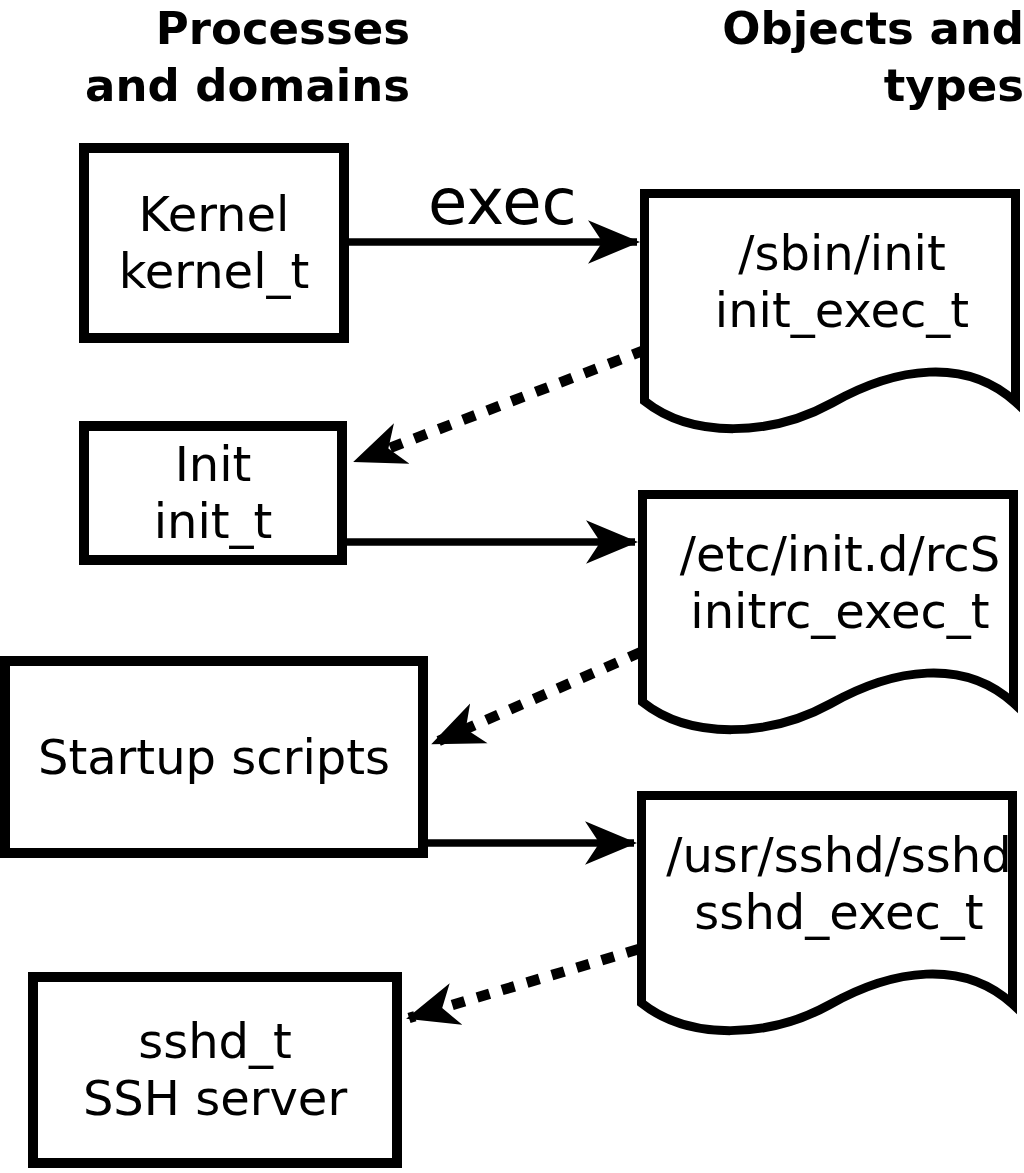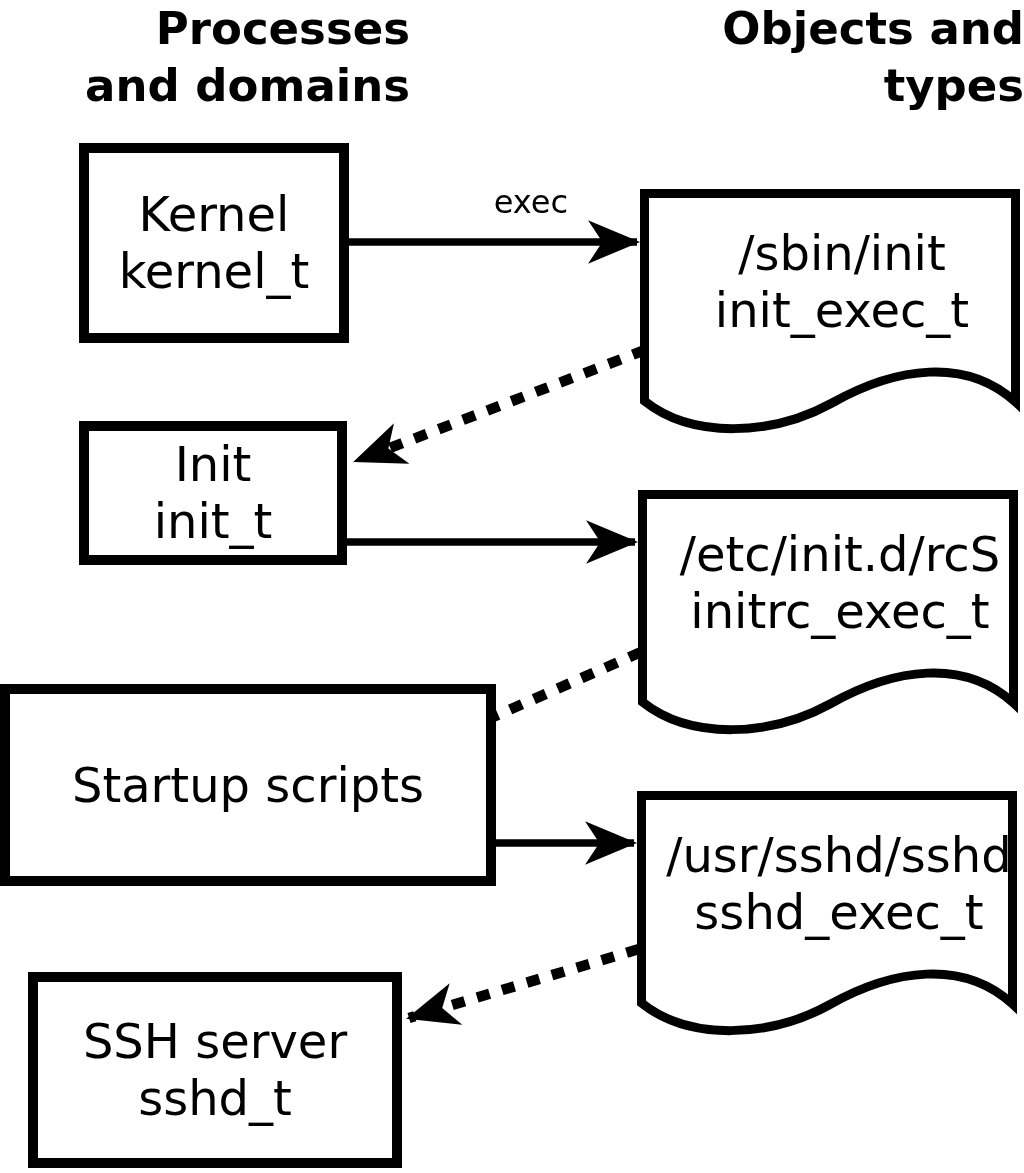--- a/index.html
+++ b/index.html
@@ -39,21 +39,21 @@
     flex-direction: column;
     align-items: center;
     justify-content: center;
     font-size: 48px;
     line-height: 57px;
     text-align: left;
     z-index: 1;
   }
   .pbox.kernel  { left: 79px;  top: 143px; width: 270px; height: 200px; }
   .pbox.init    { left: 79px;  top: 421px; width: 268px; height: 144px; }
-  .pbox.startup { left: 0px;   top: 684px; width: 496px; height: 202px; }
+  .pbox.startup { left: 0px;   top: 656px; width: 428px; height: 202px; }
   .pbox.ssh     { left: 28px;  top: 972px; width: 374px; height: 196px; }
 
   .doc {
     position: absolute;
     width: 380px;
     height: 246px;
     z-index: 1;
   }
   .doc.d1 { left: 640px; top: 189px; }
   .doc.d2 { left: 638px; top: 490px; }
@@ -66,21 +66,21 @@
     width: 100%;
     font-size: 48px;
     line-height: 57px;
     text-align: center;
     margin-left: 12px;
   }
   .edge-label {
     position: absolute;
     left: 428px; top: 176px;
     width: 140px;
-    font-size: 32px;
+    font-size: 64px;
     line-height: 52px;
     text-align: right;
     z-index: 2;
   }
   .solid-edge  { stroke: #000000; stroke-width: 7.5; }
   .dotted-edge { stroke: #000000; stroke-width: 10.5; stroke-dasharray: 13 13; }
 </style>
 </head>
 <body>
 
@@ -113,22 +113,22 @@
   <div class="pbox init">
     <div>Init</div>
     <div>init_t</div>
   </div>
 
   <div class="pbox startup">
     <div>Startup scripts</div>
   </div>
 
   <div class="pbox ssh">
+    <div>sshd_t</div>
     <div>SSH server</div>
-    <div>sshd_t</div>
   </div>
 
   <div class="doc d1">
     <svg viewBox="0 0 380 246">
       <path class="docpath" d="M4.5,4.5 L375.5,4.5 L375.5,213 C326,168 256,178 192,214 C132,247 52,250 4.5,212 Z"></path>
     </svg>
     <div class="doctext">
       <div>/sbin/init</div>
       <div>init_exec_t</div>
     </div>

